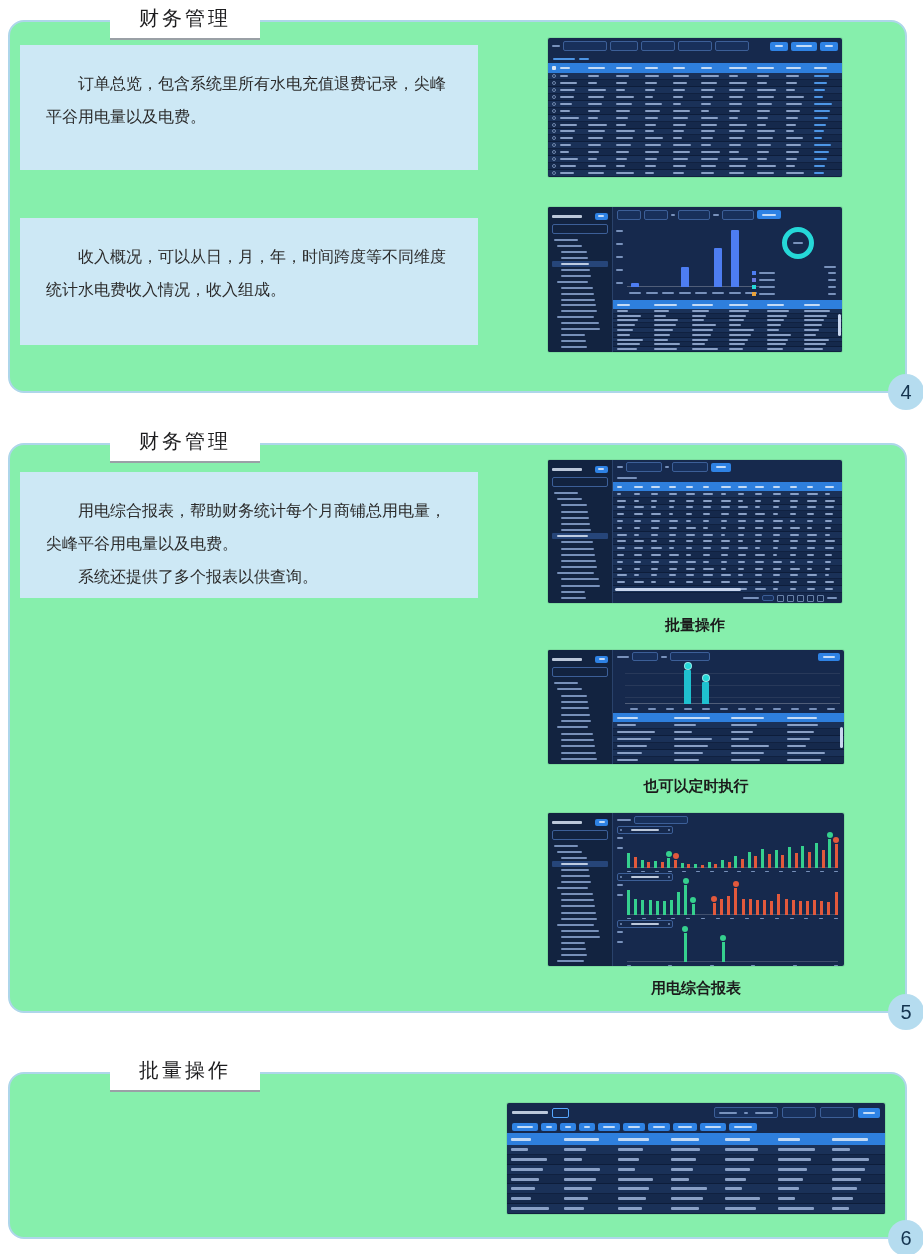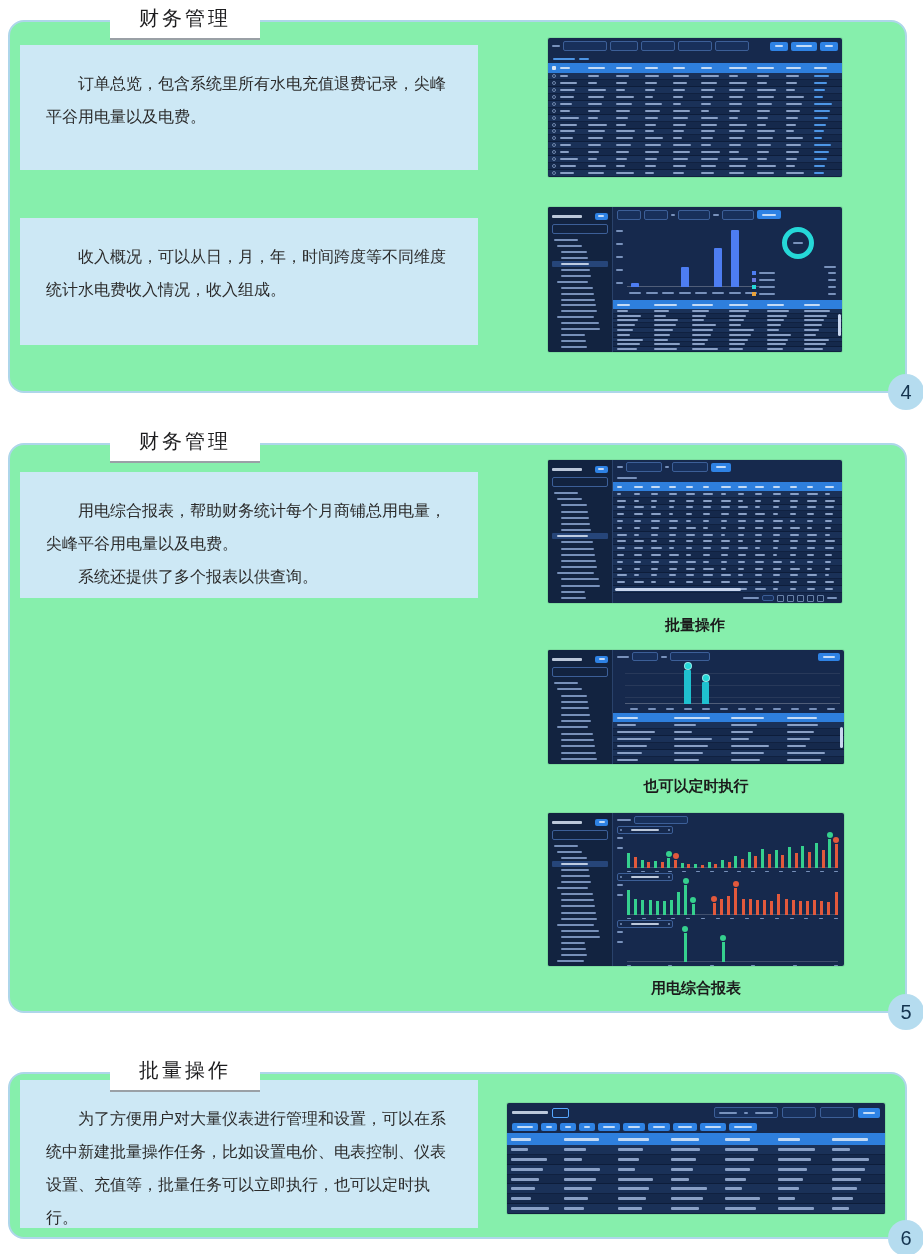--- a/index.html
+++ b/index.html
@@ -2320,23 +2320,20 @@
       </div>
     </div>
   <div class="caption" style="left:538px;width:296px;top:533px;">用电综合报表</div>
 
   <div class="page-circle">5</div>
 </section>
 
 <section class="section" id="section-3">
   <div class="section-title">批量操作</div>
 
-  <div class="textbox" id="tb-3-1" style="top:6px;height:148px;">
-    <p>为了方便用户对大量仪表进行管理和设置，可以在系统中新建批量操作任务，比如设置电价、电表控制、仪表设置、充值等，批量任务可以立即执行，也可以定时执行。</p>
-  </div>
 
   <div class="mini" id="mini-batch" style="left:497px;top:29px;width:378px;height:111px;">
       <div style="flex: 1 1 0%; display: flex; flex-direction: column; min-width: 0px;">
         <div style="height: 15px; flex: 0 0 auto; display: flex; align-items: center; gap: 4px; padding: 2px 5px 0px;">
           <div style="width: 36px; height: 3px; background: rgb(217, 228, 244); border-radius: 1px; flex: 0 0 auto; opacity: 0.85;"></div>
           <div style="width: 15px; height: 8px; border: 1px solid rgb(87, 168, 255); border-radius: 2px; flex: 0 0 auto;"></div>
           <div style="flex: 1 1 0%;"></div>
           <div style="width: 64px; height: 11px; border: 1px solid rgb(60, 95, 152); background: rgba(25, 55, 105, 0.5); border-radius: 2px; box-sizing: border-box; flex: 0 0 auto; display: flex; align-items: center; justify-content: space-around;">
             <div style="width: 18px; height: 2px; background: rgb(138, 163, 207); border-radius: 1px; flex: 0 0 auto; opacity: 0.85;"></div>
             <div style="width: 4px; height: 2px; background: rgb(138, 163, 207); border-radius: 1px; flex: 0 0 auto; opacity: 0.85;"></div>

